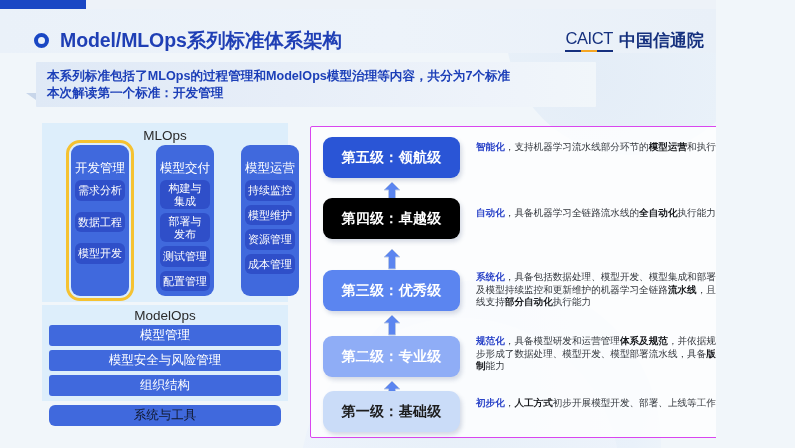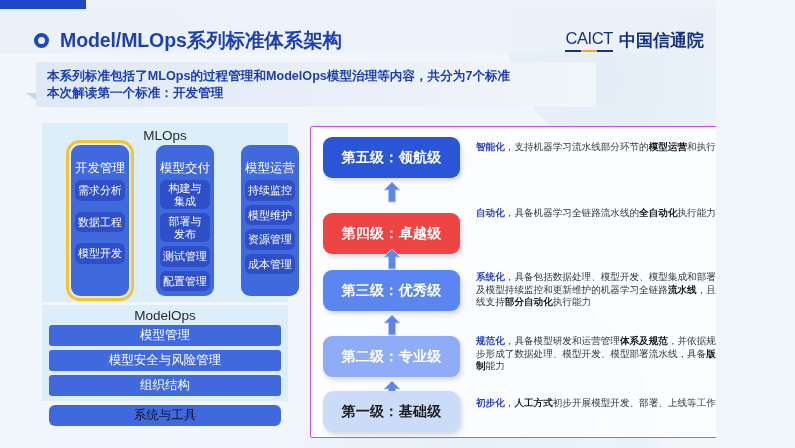--- a/index.html
+++ b/index.html
@@ -262,21 +262,21 @@
 
   <div class="right-panel">
     <div class="ladder" id="ladder">
         <div class="rung" style="top: 2px; background: rgb(42, 85, 214);">第五级：领航级</div>
         <div class="desc" style="top: 6px;"><b class="kw">智能化</b><span>，支持机器学习流水线部分环节的</span><b class="em">模型运营</b><span>和执行</span></div>
         <div class="uparrow" style="top: 46px;">
           <svg width="18" height="22" viewBox="0 0 18 22">
             <path d="M9 1 L17 9 L12.5 9 L12.5 21 L5.5 21 L5.5 9 L1 9 Z" fill="#5b85f0" stroke="#b9c8e6" stroke-width="1"></path>
           </svg>
         </div>
-        <div class="rung" style="top: 78px; background: #ef4444;">第四级：卓越级</div>
+        <div class="rung" style="top: 63px; background: #000000;">第四级：卓越级</div>
         <div class="desc" style="top: 72px;"><b class="kw">自动化</b><span>，具备机器学习全链路流水线的</span><b class="em">全自动化</b><span>执行能力</span></div>
         <div class="uparrow" style="top: 113px;">
           <svg width="18" height="22" viewBox="0 0 18 22">
             <path d="M9 1 L17 9 L12.5 9 L12.5 21 L5.5 21 L5.5 9 L1 9 Z" fill="#5b85f0" stroke="#b9c8e6" stroke-width="1"></path>
           </svg>
         </div>
         <div class="rung" style="top: 135px; background: rgb(91, 133, 240);">第三级：优秀级</div>
         <div class="desc" style="top: 136px;"><b class="kw">系统化</b><span>，具备包括数据处理、模型开发、模型集成和部署，以及模型持续监控和更新维护的机器学习全链路</span><b class="em">流水线</b><span>，且流水线支持</span><b class="em">部分自动化</b><span>执行能力</span></div>
         <div class="uparrow" style="top: 179px;">
           <svg width="18" height="22" viewBox="0 0 18 22">

